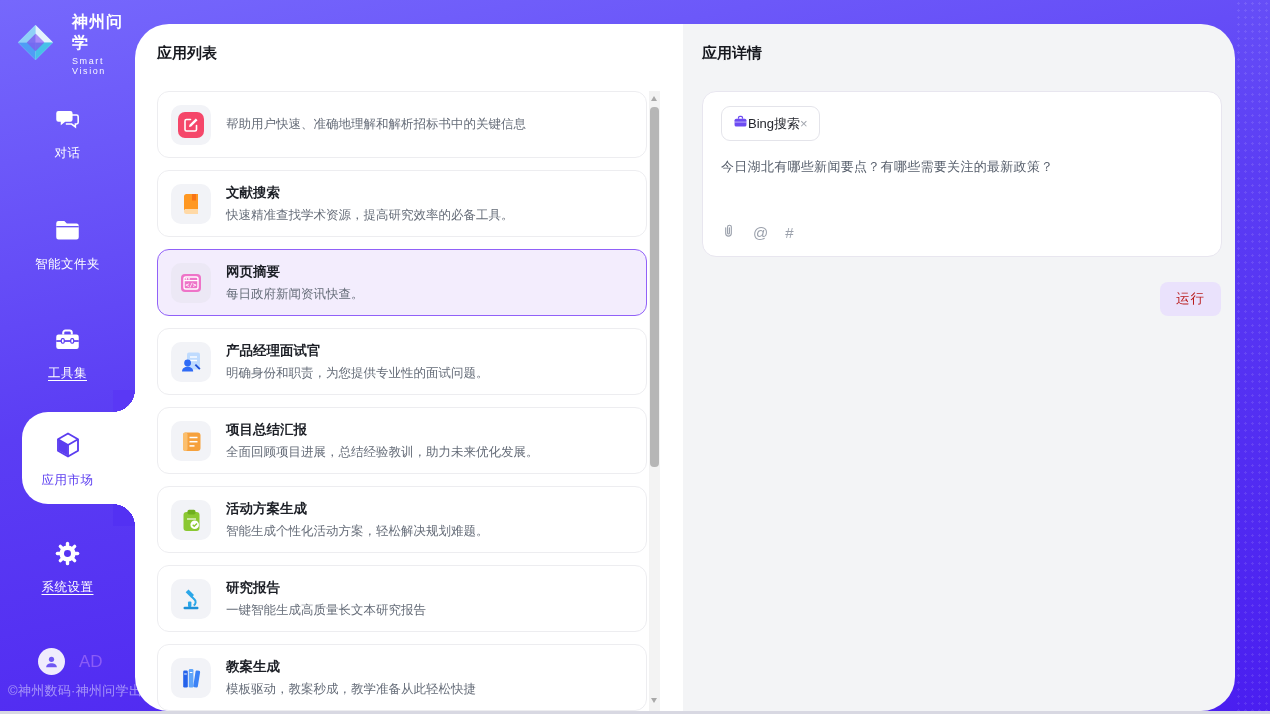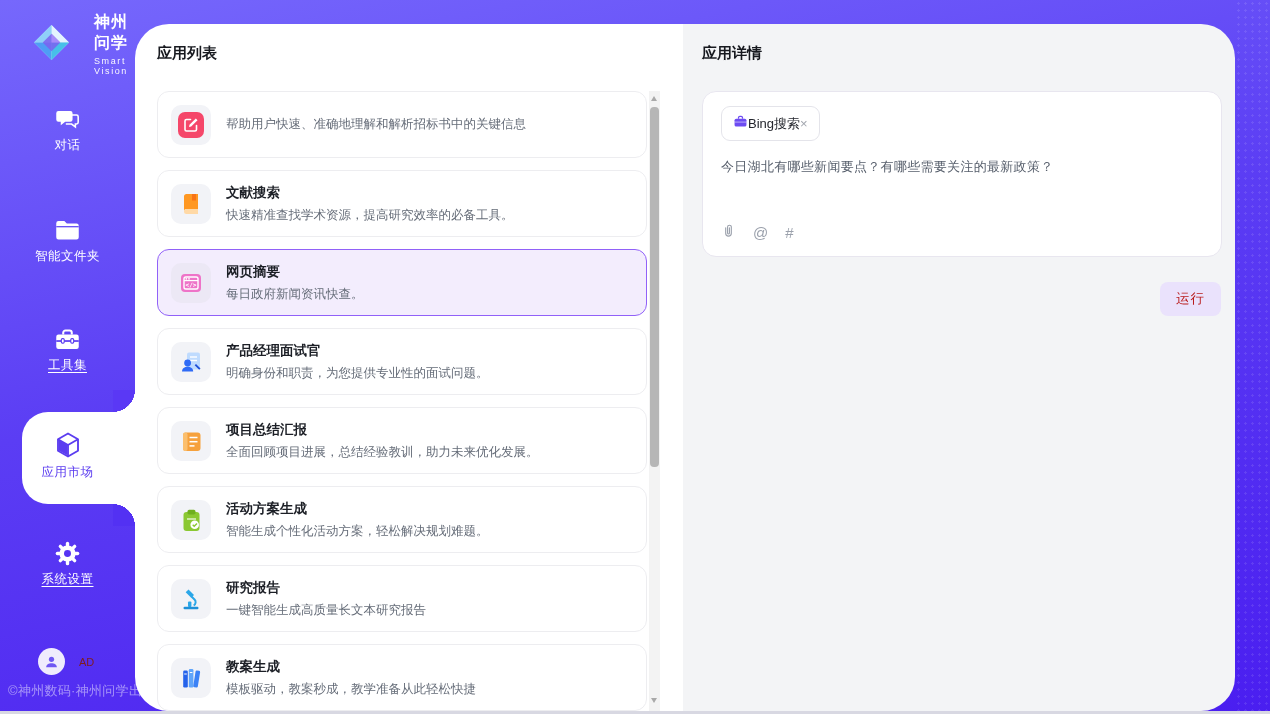--- a/index.html
+++ b/index.html
@@ -11,38 +11,38 @@
   }
   
   .dots-right { position:absolute; top:0; right:0; width:35px; height:100%;
     background-image:radial-gradient(rgba(255,255,255,.10) 1px, transparent 1.3px);
     background-size:7px 7px; pointer-events:none; }
   .bottom-light { position:absolute; left:0; right:0; bottom:0; height:3px; background:#d8d8e2; z-index:30; }
   .frame { position:absolute; left:135px; top:24px; width:1100px; height:687px;
     border-radius:34px; overflow:hidden; display:flex; z-index:5; }
   
   .sidebar { position:absolute; left:0; top:0; width:135px; height:100%; z-index:6; color:#fff; }
-  .logo { position:absolute; left:33px; top:12px; display:flex; align-items:center; gap:24px; }
+  .logo { position:absolute; left:17px; top:12px; display:flex; align-items:center; gap:18px; }
   .logo-cn { font-size:16px; font-weight:bold; letter-spacing:1px; }
   .logo-en { font-size:9px; letter-spacing:1.6px; margin-top:2px; color:rgba(255,255,255,.95); }
   .nav-item { position:absolute; left:0; width:135px; display:flex; flex-direction:column;
-    align-items:center; cursor:pointer; z-index:8; }
+    align-items:center; gap:8px; cursor:pointer; z-index:8; }
   .nav-label { font-size:12.5px; letter-spacing:.5px; }
   .nav-label.u { text-decoration:underline; text-underline-offset:3px; }
   .nav-item.sel { color:#5b3df0; }
   .nav-bubble { position:absolute; left:22px; right:0; top:412px; height:92px;
     background:#fff; border-radius:26px 0 0 26px; z-index:7; }
   .nav-bubble::before { content:''; position:absolute; right:0; top:-22px; width:22px; height:22px;
     background:radial-gradient(circle 22px at 0 0, #5a38f5 99%, #fff 100%); }
   .nav-bubble::after { content:''; position:absolute; right:0; bottom:-22px; width:22px; height:22px;
     background:radial-gradient(circle 22px at 0 100%, #5331f3 99%, #fff 100%); }
   .user-row { position:absolute; left:38px; top:648px; display:flex; align-items:center; gap:14px; }
   .avatar { width:27px; height:27px; border-radius:50%; background:#efecfd;
     display:flex; align-items:center; justify-content:center; }
-  .user-name { font-size:11px; color:#7f1d1d; }
+  .user-name { font-size:17px; color:#8b5cf6; }
   .sidebar-footer { position:absolute; left:8px; bottom:14px; font-size:13px;
     color:rgba(255,255,255,.48); white-space:nowrap; letter-spacing:.3px; }
   
   .panel-list { width:548px; height:100%; background:#fff; position:relative; flex:0 0 548px; }
   .panel-title { position:absolute; left:22px; top:20px; font-size:15px; font-weight:bold; color:#17191f; }
   .card-list { position:absolute; left:22px; top:67px; width:490px; bottom:0;
     display:flex; flex-direction:column; gap:12px; overflow:hidden; }
   .app-card { flex:0 0 67px; border:1px solid #ededf0; border-radius:12px; background:#fff;
     display:flex; align-items:center; padding:0 13px; gap:15px; cursor:pointer; }
   .app-card.sel { background:#f3edfd; border:1.5px solid #9161f8; }

